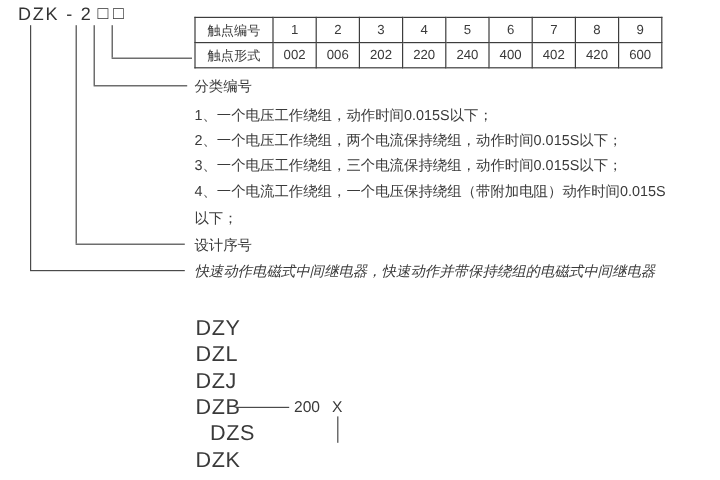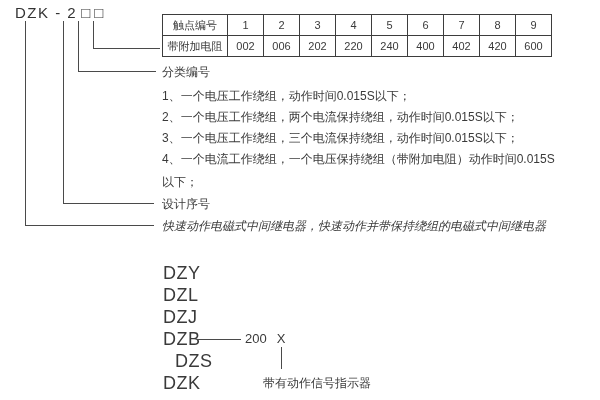--- a/index.html
+++ b/index.html
@@ -6,21 +6,21 @@
   .page {
     position:relative; width:600px; height:400px; background:#ffffff;
     font-family:"Liberation Sans","DejaVu Sans",sans-serif;
     color:#3a3a3a; overflow:hidden;
   }
   .hline, .vline { position:absolute; background:#4a4a4a; }
   .hline { height:1px; }
   .vline { width:1px; }
 
   .model-line {
-    position:absolute; left:15px; top:4px; display:flex; align-items:center;
+    position:absolute; left:15px; top:4px; display:flex; 
     font-size:15px; letter-spacing:1.5px; color:#333;
   }
   .model-line .box { font-size:15px; letter-spacing:0; margin-left:4px; line-height:1; }
 
   table.contact-table {
     position:absolute; left:162px; top:14px; border-collapse:collapse; table-layout:fixed;
   }
   table.contact-table td {
     border:1px solid #3d3d3d; height:20px; text-align:center;
     font-size:11px; padding:0; color:#3a3a3a; overflow:hidden;margin-left:24px;
@@ -62,21 +62,21 @@
       <td class="num">2</td>
       <td class="num">3</td>
       <td class="num">4</td>
       <td class="num">5</td>
       <td class="num">6</td>
       <td class="num">7</td>
       <td class="num">8</td>
       <td class="num">9</td>
     </tr>
     <tr>
-      <td class="hdr">带附加电阻</td>
+      <td class="hdr">触点形式</td>
       <td class="num">002</td>
       <td class="num">006</td>
       <td class="num">202</td>
       <td class="num">220</td>
       <td class="num">240</td>
       <td class="num">400</td>
       <td class="num">402</td>
       <td class="num">420</td>
       <td class="num">600</td>
     </tr>
@@ -97,15 +97,14 @@
   <div class="series" style="left:163px; top:309px;">DZJ</div>
   <div class="series" style="left:163px; top:331px;">DZB</div>
   <div class="series" style="left:163px; top:353px;margin-left:12px;">DZS</div>
   <div class="series" style="left:163px; top:375px;">DZK</div>
 
   <div class="hline" style="left:197px; top:339px; width:44px;"></div>
   <div class="suffix">
     <span>200</span><span class="variant">X</span>
   </div>
   <div class="vline" style="left:281px; top:347px; height:22px;"></div>
-  <div class="txt" style="left:263px; top:375px;">带有动作信号指示器</div>
 
 </div>
 
 </body></html>

